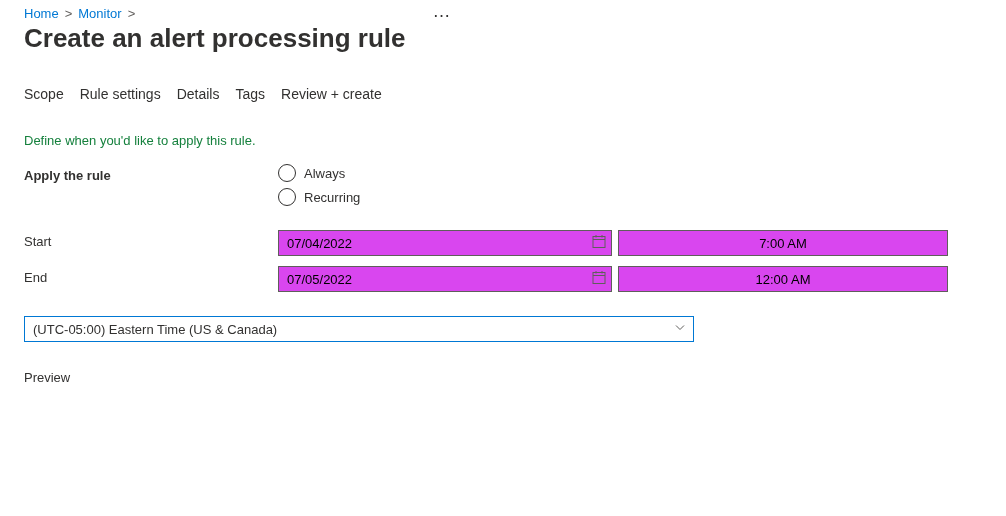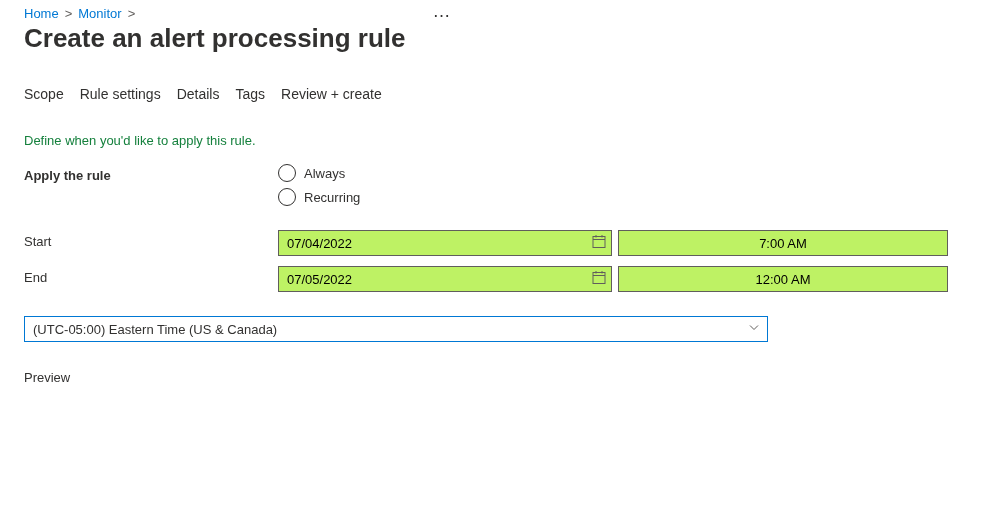--- a/index.html
+++ b/index.html
@@ -94,34 +94,34 @@
     position: relative;
   }
   .date-input input,
   .time-input input {
     width: 100%;
     height: 26px;
     padding: 2px 28px 2px 8px;
     border: 1px solid #605e5c;
     font-family: inherit;
     font-size: 13px;
-    background: #bef264;
+    background: #d946ef;
   }
   .time-input { width: 330px; position: relative; }
   .time-input input { padding-right: 8px; text-align: center; }
   .cal-icon {
     position: absolute;
     right: 6px;
     top: 50%;
     transform: translateY(-50%);
     color: #605e5c;
     pointer-events: none;
   }
   .select-wrap {
-    width: 744px;
+    width: 670px;
     position: relative;
   }
   .select-wrap .select-box {
     width: 100%;
     height: 26px;
     padding: 2px 28px 2px 8px;
     border: 1px solid #0078d4;
     font-size: 13px;
     background: #fff;
     display: flex;

